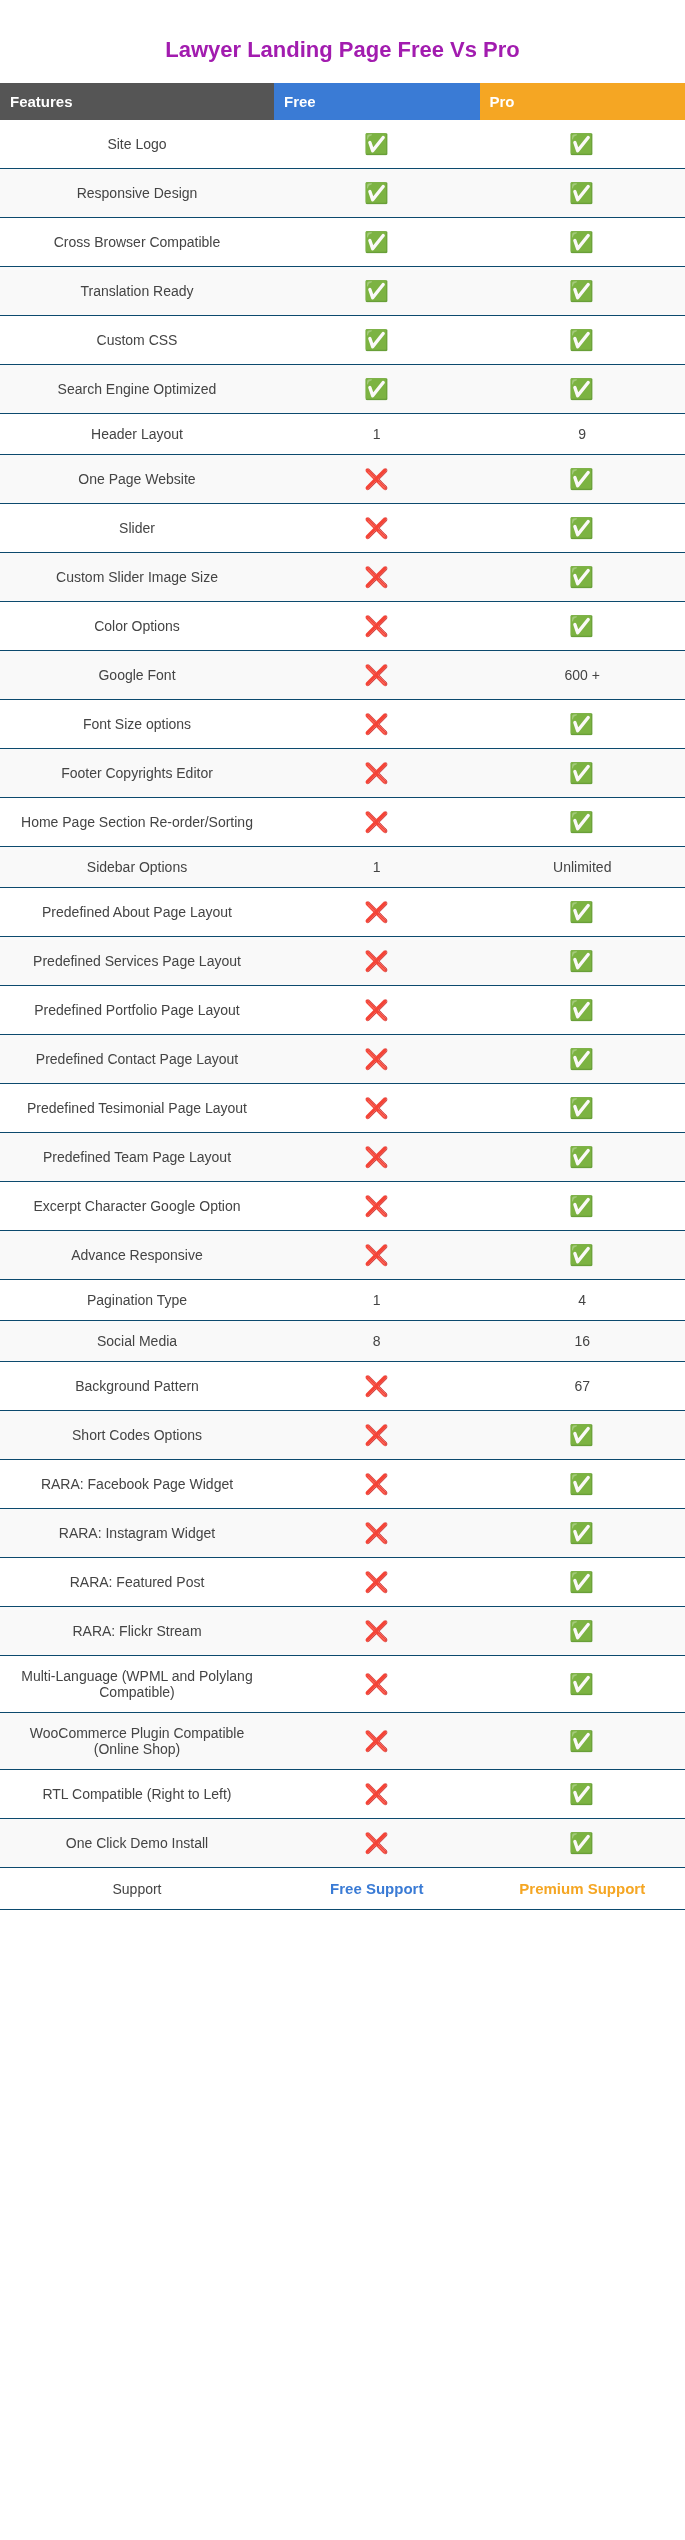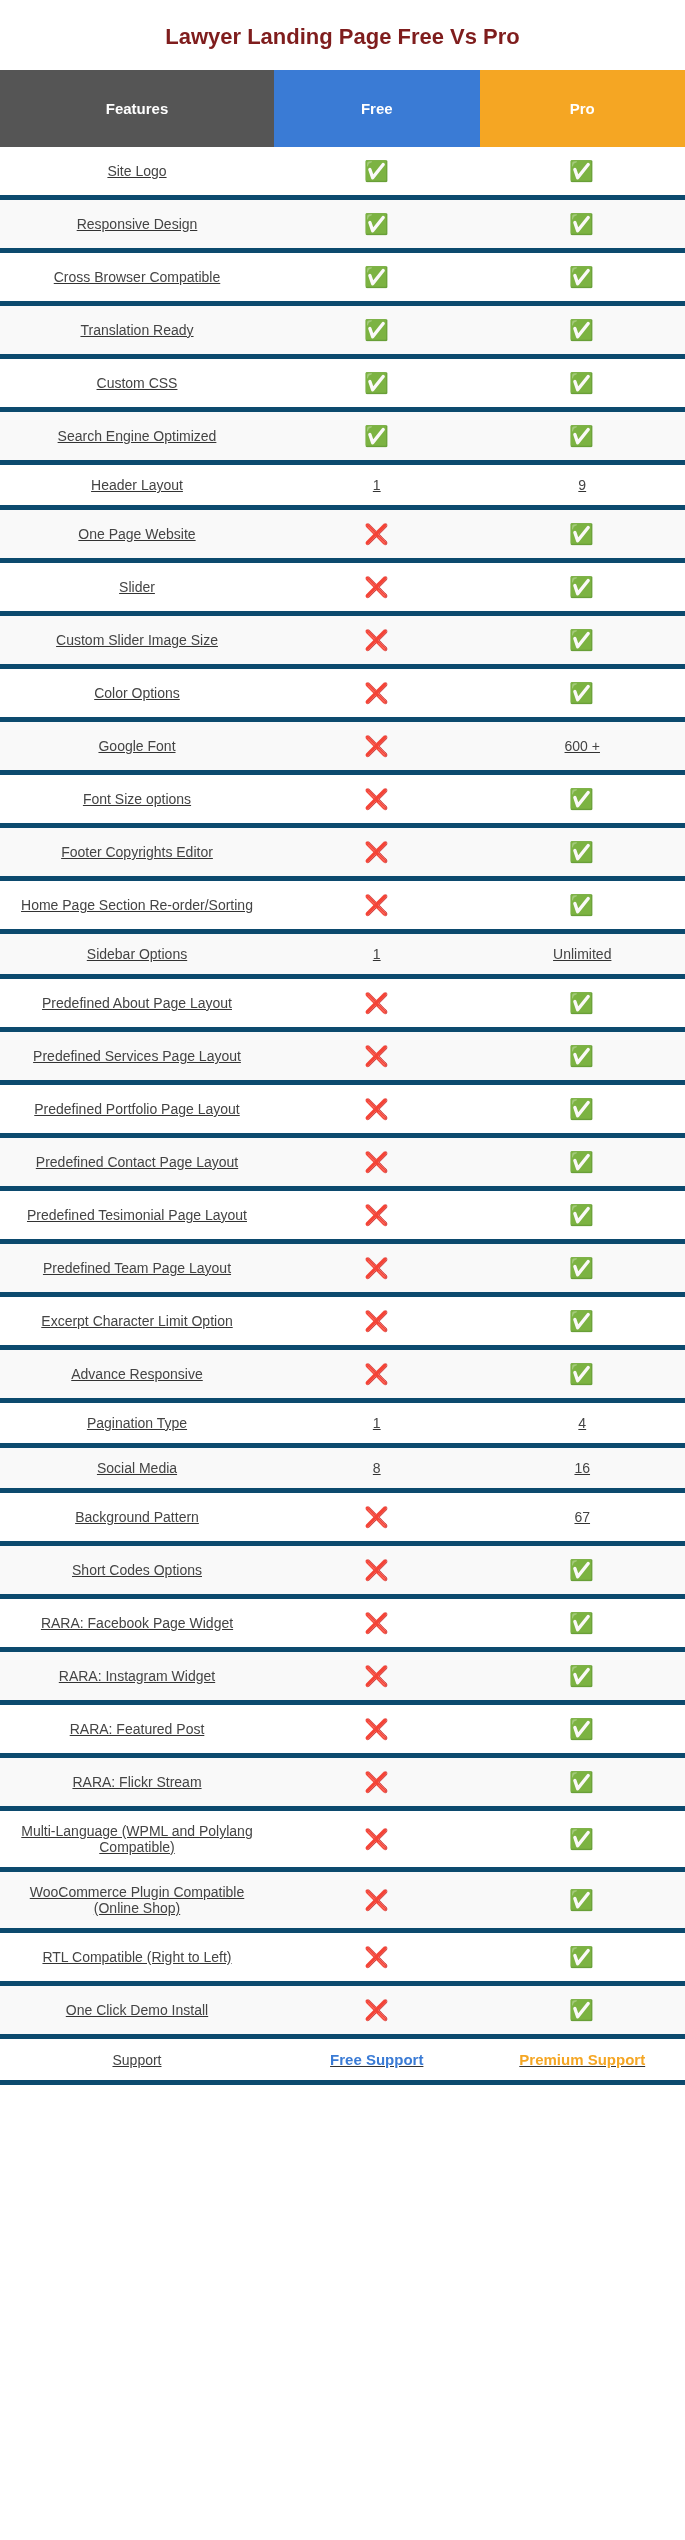--- a/index.html
+++ b/index.html
@@ -7,51 +7,50 @@
       font-family: Arial, sans-serif;
       background: #fff;
       color: #333;
       width: 685px;
       margin: 0 auto;
     }
     .page-title {
       text-align: center;
       font-size: 22px;
       font-weight: bold;
-      padding: 24px 16px 20px;
-      color: #7f1d1d;
+      padding: 37px 16px 20px;
+      color: #a21caf;
     }
     .comparison-table {
       width: 100%;
       border-collapse: collapse;
     }
     .comparison-table thead tr th {
-      padding: 30px 10px;
+      padding: 10px 10px;
       font-size: 15px;
       font-weight: bold;
-      text-align: center;
+      text-align: left;
     }
     .th-features {
       background: #555;
       color: #fff;
       width: 40%;
     }
     .th-free {
       background: #3a7bd5;
       color: #fff;
       width: 30%;
     }
     .th-pro {
       background: #f5a623;
       color: #fff;
       width: 30%;
     }
     .comparison-table tbody tr {
-      border-bottom: 5px solid #0c4a6e;
-      text-decoration: underline;
+      border-bottom: 1px solid #0c4a6e;
     }
     .comparison-table tbody tr:nth-child(odd) {
       background: #fff;
     }
     .comparison-table tbody tr:nth-child(even) {
       background: #f9f9f9;
     }
     .comparison-table tbody td {
       padding: 12px 10px;
       text-align: center;
@@ -206,21 +205,21 @@
         <td class="td-feature">Predefined Tesimonial Page Layout</td>
         <td><span class="icon-cross">❌</span></td>
         <td><span class="icon-check">✅</span></td>
       </tr>
       <tr>
         <td class="td-feature">Predefined Team Page Layout</td>
         <td><span class="icon-cross">❌</span></td>
         <td><span class="icon-check">✅</span></td>
       </tr>
       <tr>
-        <td class="td-feature">Excerpt Character Limit Option</td>
+        <td class="td-feature">Excerpt Character Google Option</td>
         <td><span class="icon-cross">❌</span></td>
         <td><span class="icon-check">✅</span></td>
       </tr>
       <tr>
         <td class="td-feature">Advance Responsive</td>
         <td><span class="icon-cross">❌</span></td>
         <td><span class="icon-check">✅</span></td>
       </tr>
       <tr>
         <td class="td-feature">Pagination Type</td>

